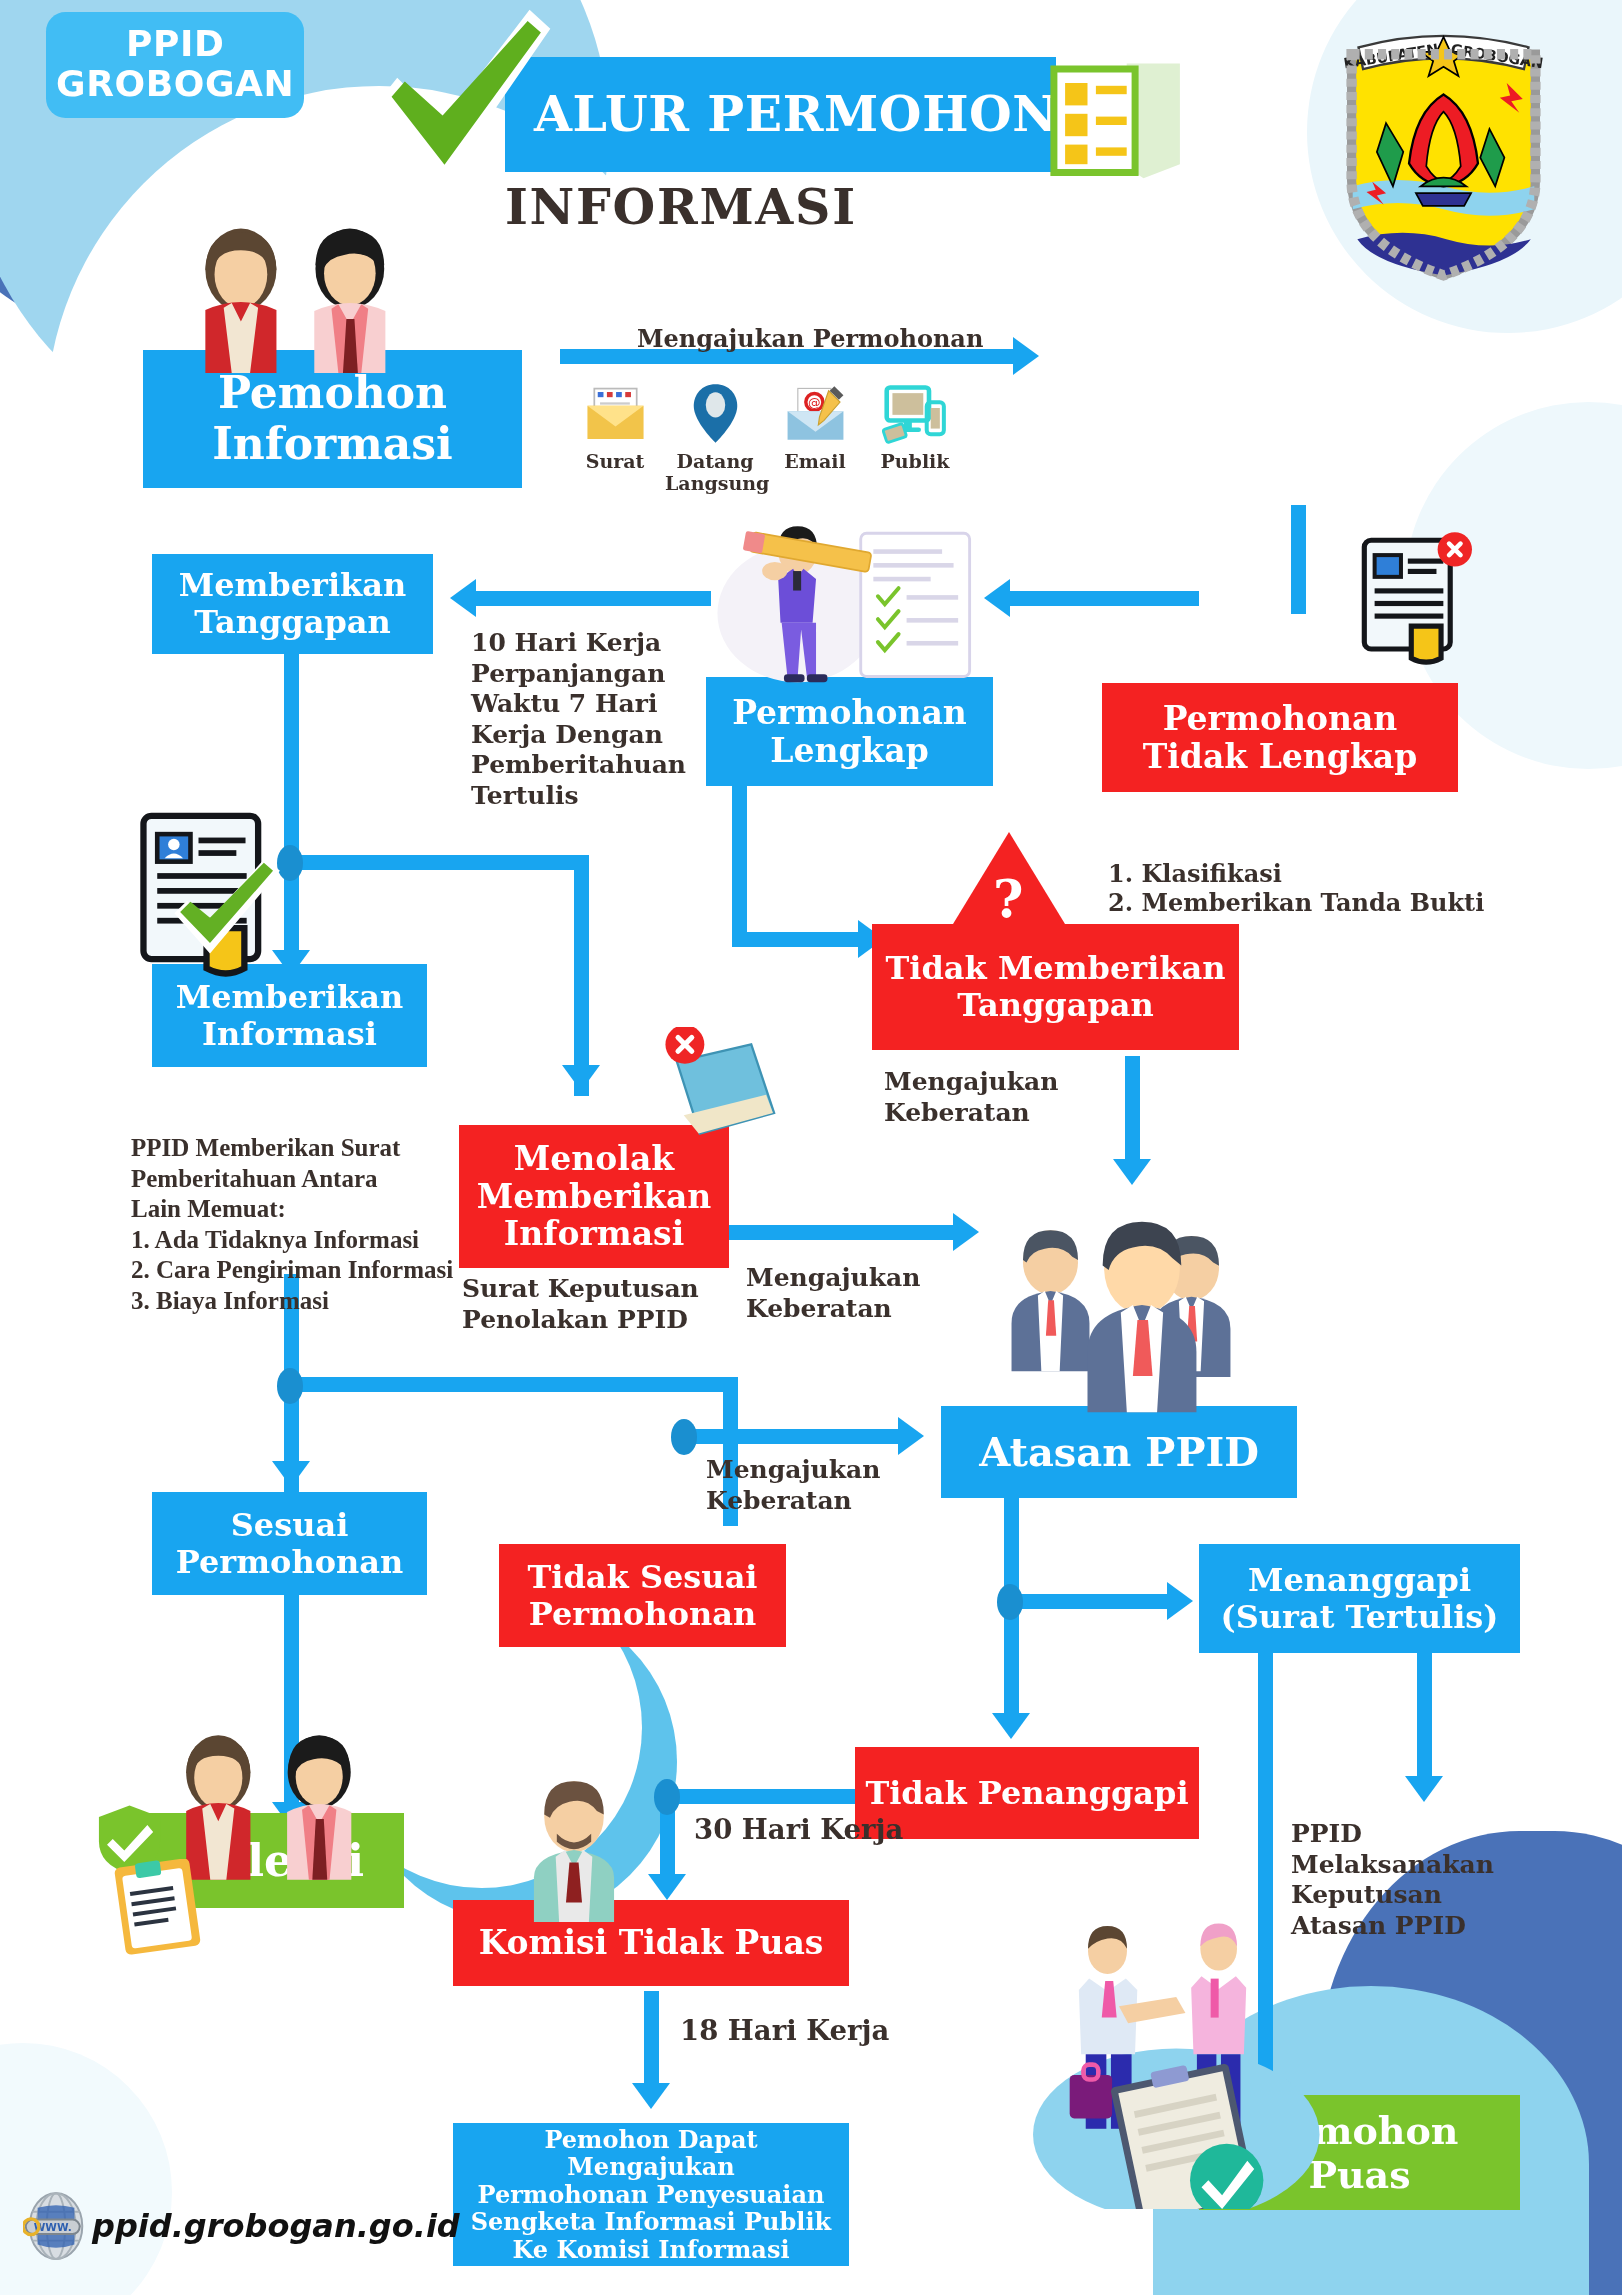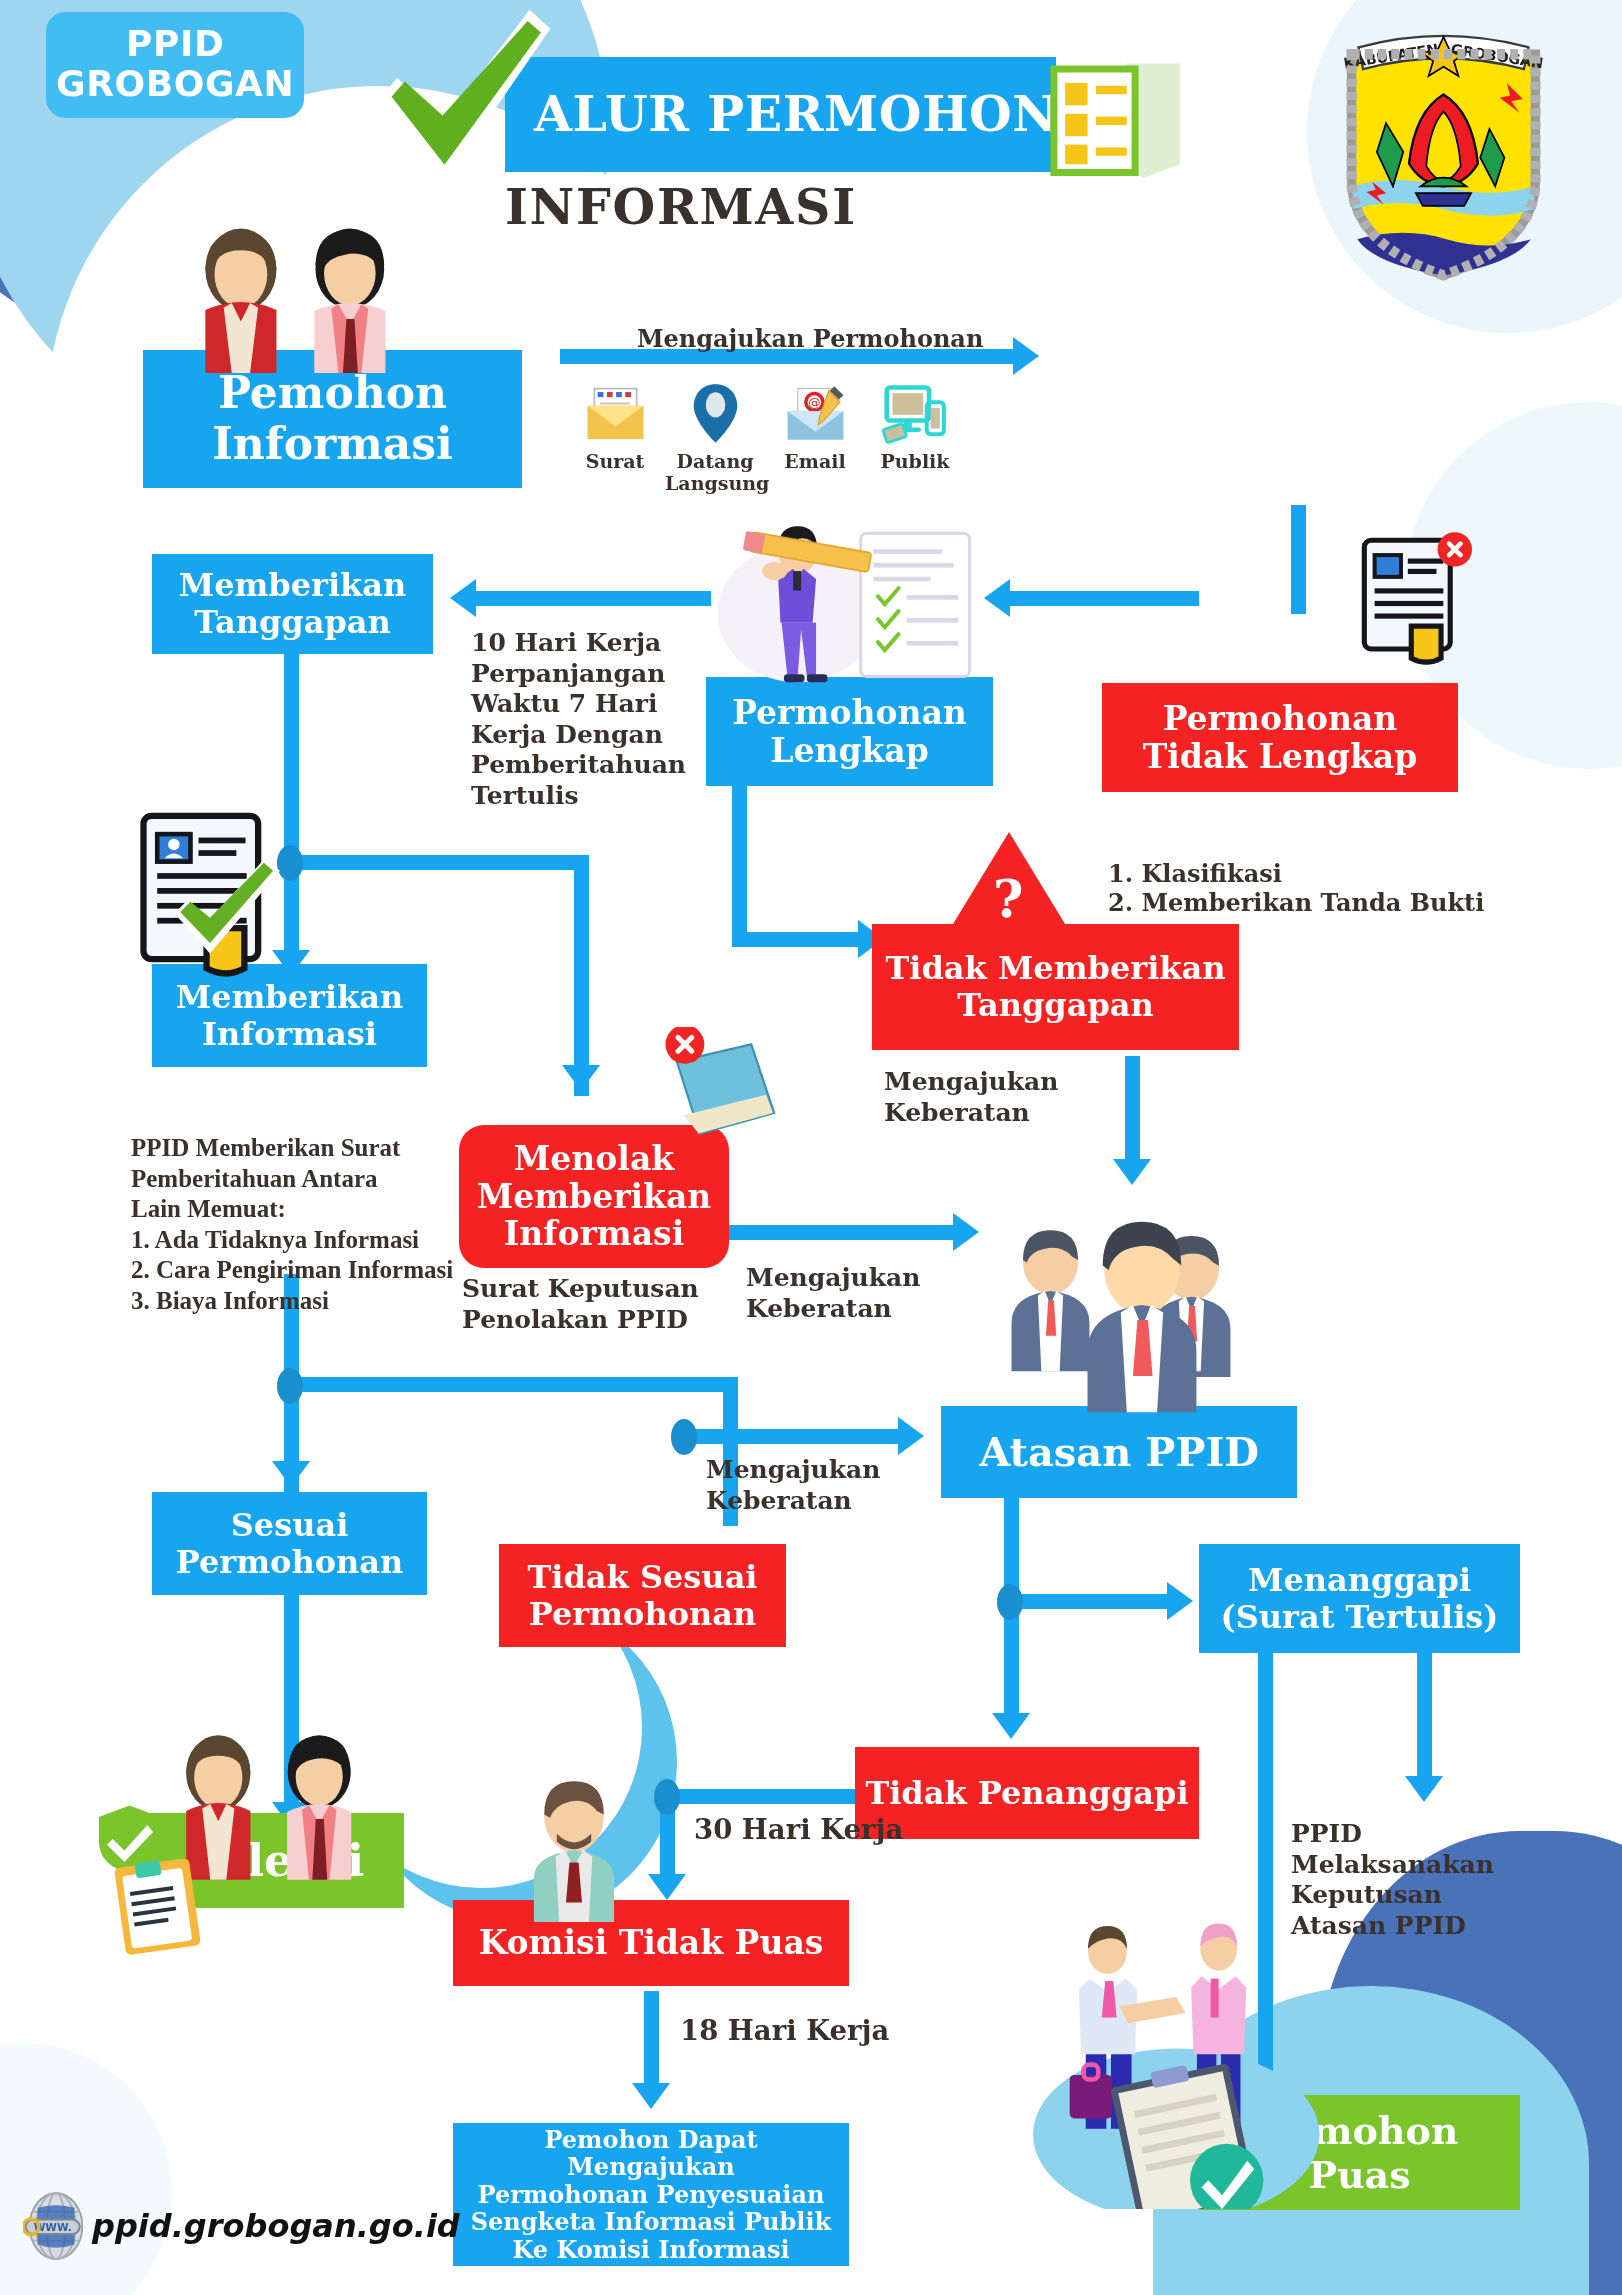--- a/index.html
+++ b/index.html
@@ -309,21 +309,21 @@
 
   <div class="note" style="left:131px;top:1133px;font-size:25px;font-family:Liberation Serif, serif;">PPID Memberikan Surat<br>Pemberitahuan Antara<br>Lain Memuat:<br>1. Ada Tidaknya Informasi<br>2. Cara Pengiriman Informasi<br>3. Biaya Informasi</div>
 
   <svg class="card-doc" style="left:654px;top:1027px;width:143px;height:132px;" viewBox="0 0 250 230" width="143" height="132">
     <path d="M40 60 L170 30 L210 150 L80 186 Z" fill="#6fc0dd" stroke="#3e93b4" stroke-width="4"></path>
     <path d="M52 154 L196 118 L208 150 L78 186 Z" fill="#f0e6c8"></path>
     <circle cx="54" cy="30" r="34" fill="#ef2525"></circle>
     <path d="M42 18 L66 42 M66 18 L42 42" stroke="#fff" stroke-width="9" stroke-linecap="round"></path>
   </svg>
 
-  <div class="box red" style="left:459px;top:1125px;width:270px;height:143px;font-size:33px;border-radius:25px;">
+  <div class="box red" style="left:459px;top:1125px;width:270px;height:143px;font-size:33px;">
     <span>Menolak<br>Memberikan<br>Informasi</span>
   </div>
 
   <div class="note" style="left:462px;top:1274px;font-size:25px;">Surat Keputusan<br>Penolakan PPID</div>
 
   <div class="tri-warn" style="left:953px;top:832px;"></div>
   <div class="tri-q" style="left:993px;top:868px;">?</div>
 
   <div class="ln" style="left:732px;top:786px;width:15px;height:161px;"></div>
   <div class="ln" style="left:732px;top:932px;width:132px;height:15px;"></div>

